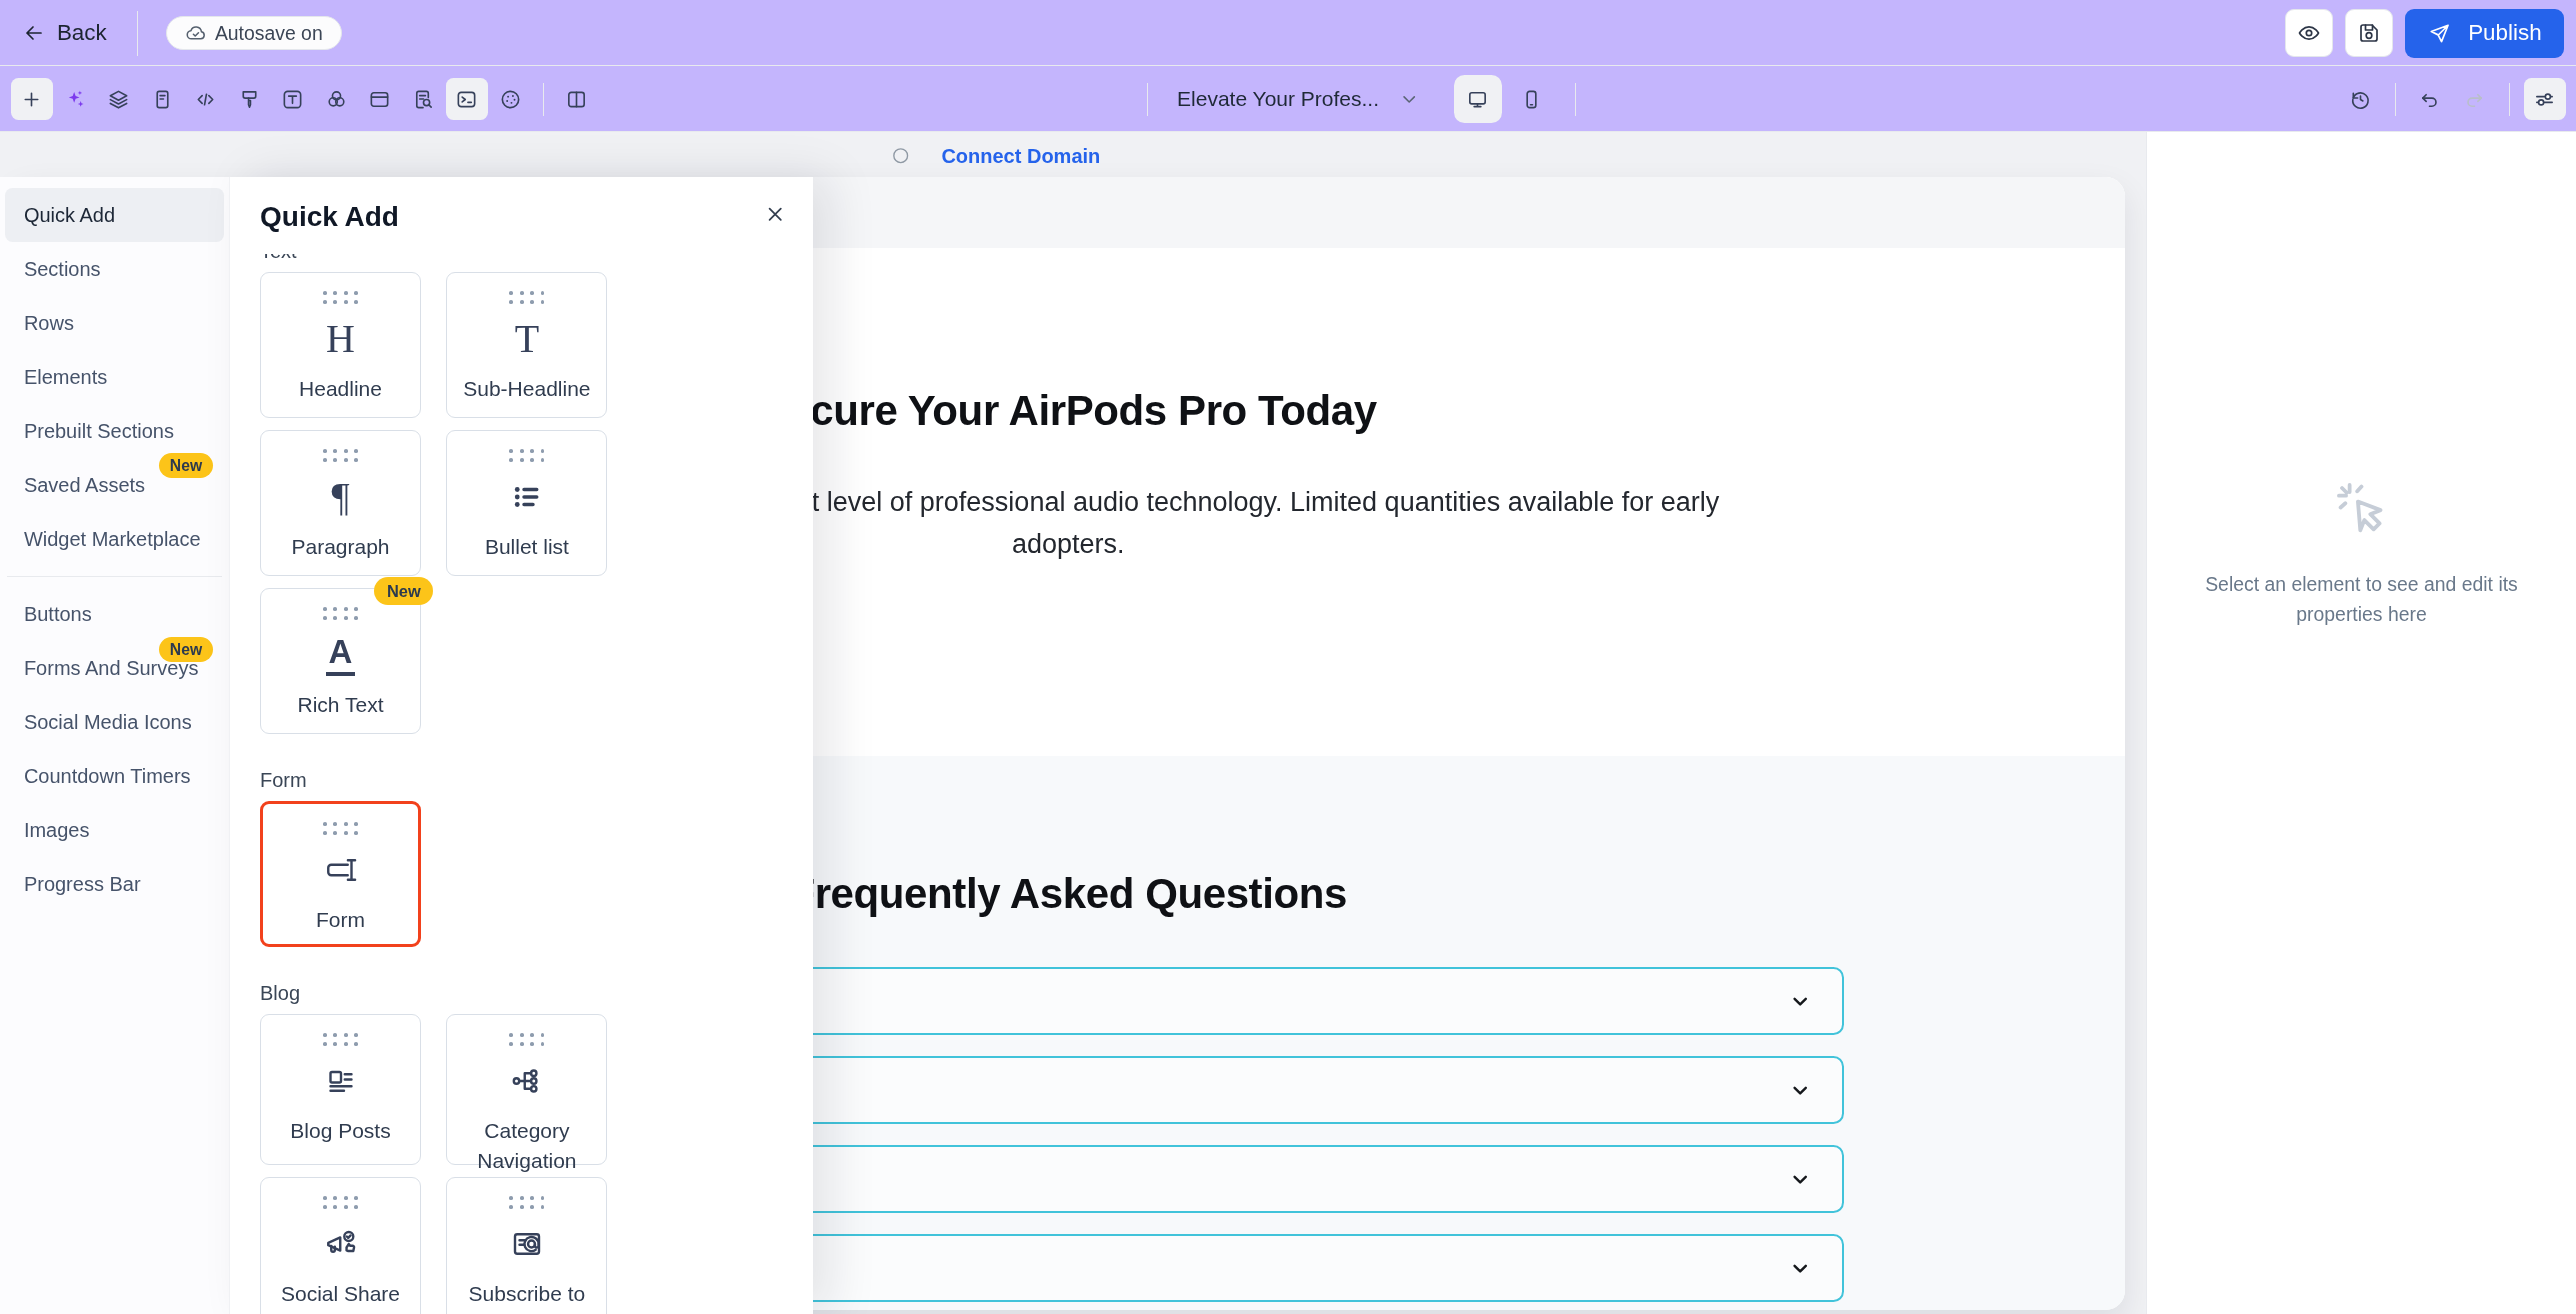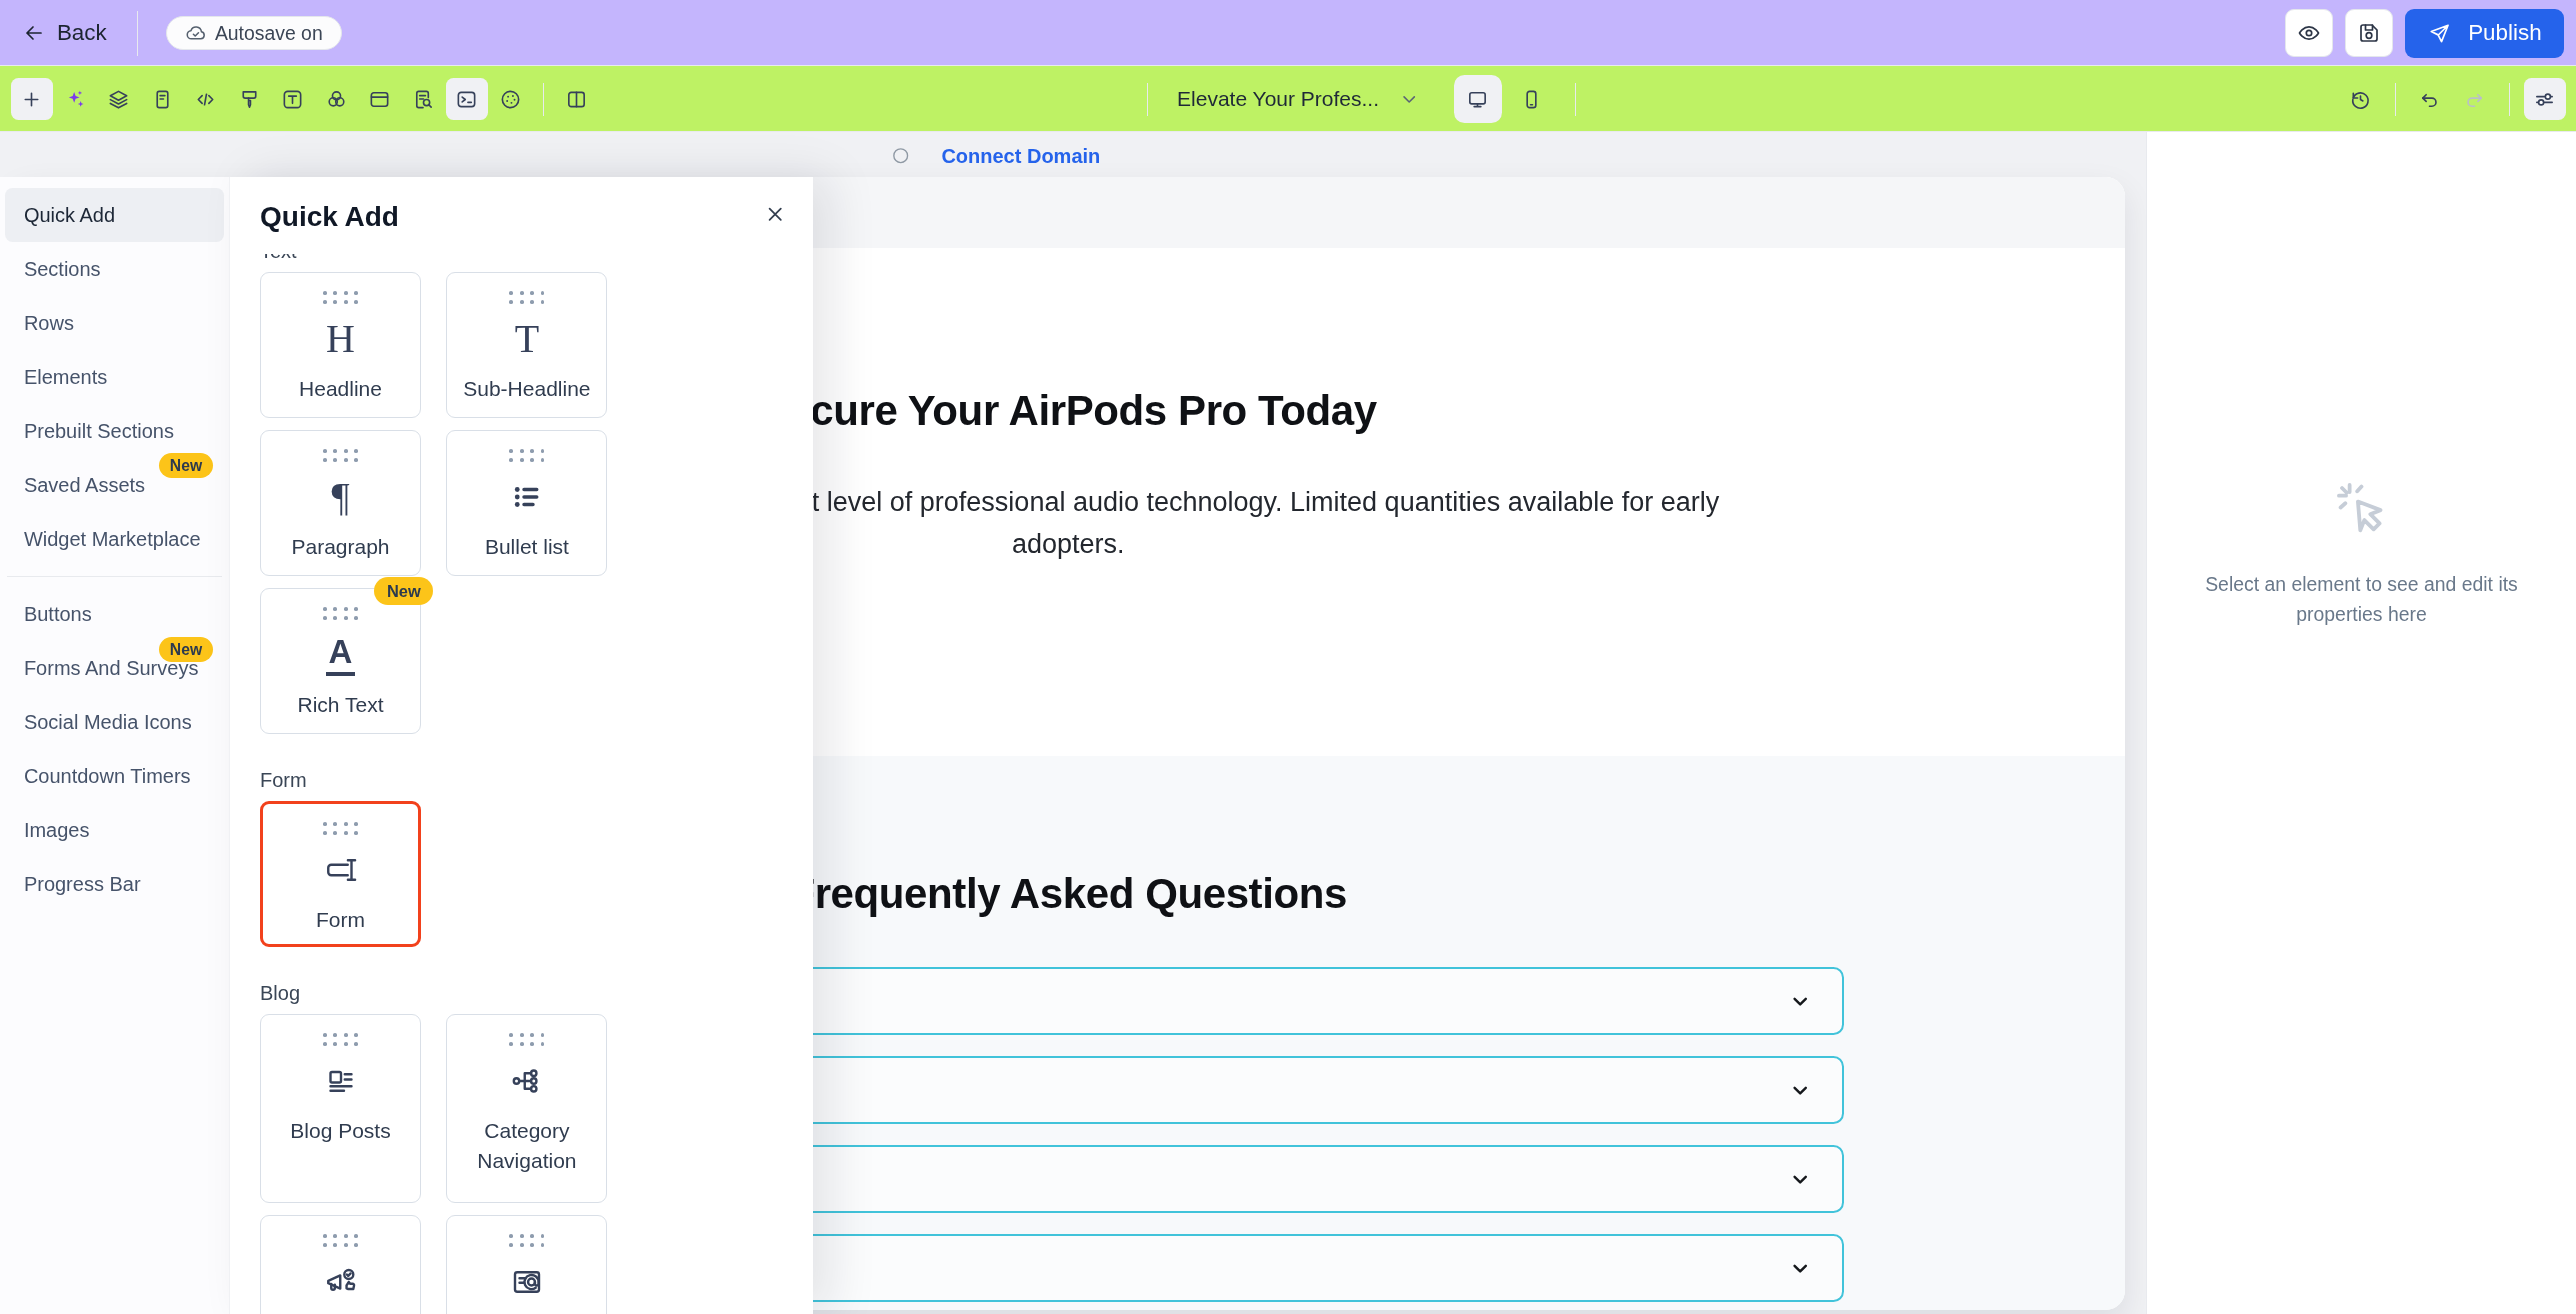--- a/index.html
+++ b/index.html
@@ -21,21 +21,21 @@
   .hdr-divider { position:absolute; left:137px; top:10.5px; height:45px; width:0.7px; background:#e8eaee; }
   .autosave-pill { position:absolute; left:166px; top:16.4px; height:34px; border:0.7px solid #e4e7ec; background:#fcfcfd; border-radius:17px; display:flex; align-items:center; gap:8.2px; padding:0 18px; font-size:19.4px; color:#3c4656; }
   .autosave-pill svg { width:21.7px; height:21.7px; color:#55606e; }
   .hdr-right { position:absolute; right:12px; top:7.5px; height:51px; display:flex; align-items:center; gap:12px; }
   .icon-sq-btn { width:48px; height:48px; border:0.7px solid #e4e7ec; border-radius:9px; background:#fff; display:flex; align-items:center; justify-content:center; color:#2c3546; cursor:pointer; }
   .icon-sq-btn svg { width:24px; height:24px; }
   .publish-btn { height:49px; border-radius:9px; background:var(--publish-blue,#2563eb); color:#fff; display:flex; align-items:center; gap:18px; padding:0 22.4px; font-size:22.4px; font-weight:500; cursor:pointer; border:none; }
   .publish-btn svg { width:22.4px; height:22.4px; stroke:#fff; stroke-width:1.8; }
 
   
-  .toolbar { position:absolute; left:0; top:66px; width:100%; height:66px; background:#bef264; border-bottom:0.7px solid #e8eaee; z-index:30; }
+  .toolbar { position:absolute; left:0; top:66px; width:100%; height:66px; background:#c4b5fd; border-bottom:0.7px solid #e8eaee; z-index:30; }
   .tb-group { position:absolute; top:0; height:66px; display:flex; align-items:center; }
   .tb-left { left:10.5px; gap:1.5px; }
   .tb-icon-btn { width:42px; height:42px; border-radius:7.5px; display:flex; align-items:center; justify-content:center; color:#36415a; cursor:pointer; background:transparent; border:none; }
   .tb-icon-btn svg { width:23px; height:23px; }
   .tb-icon-btn.active { background:#f0f1f4; }
   .tb-icon-btn.accent { color:var(--accent-purple,#7c3aed); }
   .tb-icon-btn.disabled { color:#b9bfc9; }
   .tb-divider { width:0.7px; height:33px; background:#e8eaee; margin:0 10.5px; }
   .tb-center { left:1136px; gap:0; }
   .page-selector { display:flex; align-items:center; gap:19.4px; padding:0 19.4px; cursor:pointer; }
@@ -73,21 +73,21 @@
   .qa-head { position:relative; height:77px; }
   .qa-title { position:absolute; left:30px; top:24px; font-size:28px; font-weight:600; color:#101826; }
   .qa-close { position:absolute; right:19.4px; top:19.4px; width:36px; height:36px; display:flex; align-items:center; justify-content:center; color:#333e4f; cursor:pointer; }
   .qa-close svg { width:22.4px; height:22.4px; stroke-width:1.9; }
   .qa-list { position:absolute; top:77px; left:0; right:0; bottom:0; overflow:hidden; padding:0 30px; background:#fff; }
   .qa-section { margin-top:34px; }
   .qa-section:first-child { margin-top:-15px; }
   .qa-sec-label { font-size:20px; line-height:24px; color:#3a4656; margin-bottom:9px; }
   .tile-grid { display:flex; flex-wrap:wrap; gap:12px 25.4px; }
   .tile { position:relative; width:161px; height:146px; background:#fff; border:1.5px solid #d9dfe7; border-radius:9px; cursor:pointer; }
-  .tile.tall { height:189px; }
+  .tile.tall { height:151px; }
   .tile.selected { border:3px solid var(--selected-red,#f2411c); }
   .dots { display:grid; grid-template-columns:repeat(4,3.7px); gap:5.2px 6.7px; width:fit-content; margin:18px auto 0; }
   .dots i { width:3.7px; height:3.7px; border-radius:50%; background:#8e9cae; }
   .t-icon { height:49px; margin-top:10.5px; display:flex; align-items:center; justify-content:center; color:#36415a; }
   .t-icon svg { width:36px; height:36px; stroke-width:1.6; }
   .glyph { font-family:"Liberation Serif", serif; font-size:40px; color:#36415a; }
   .glyph-rt { font-size:33px; font-weight:700; color:#36415a; border-bottom:4.5px solid #36415a; padding:0 3px 1.5px; }
   .t-label { margin-top:10.5px; padding:0 6px; font-size:21px; line-height:30px; color:#303c4f; text-align:center; }
   .t-badge { position:absolute; top:-12px; right:-13.4px; height:28px; line-height:28px; padding:0 12.7px; background:var(--badge-yellow,#fcc419); border-radius:14px; font-size:16.4px; font-weight:700; color:#2c3a4e; z-index:2; }
 

